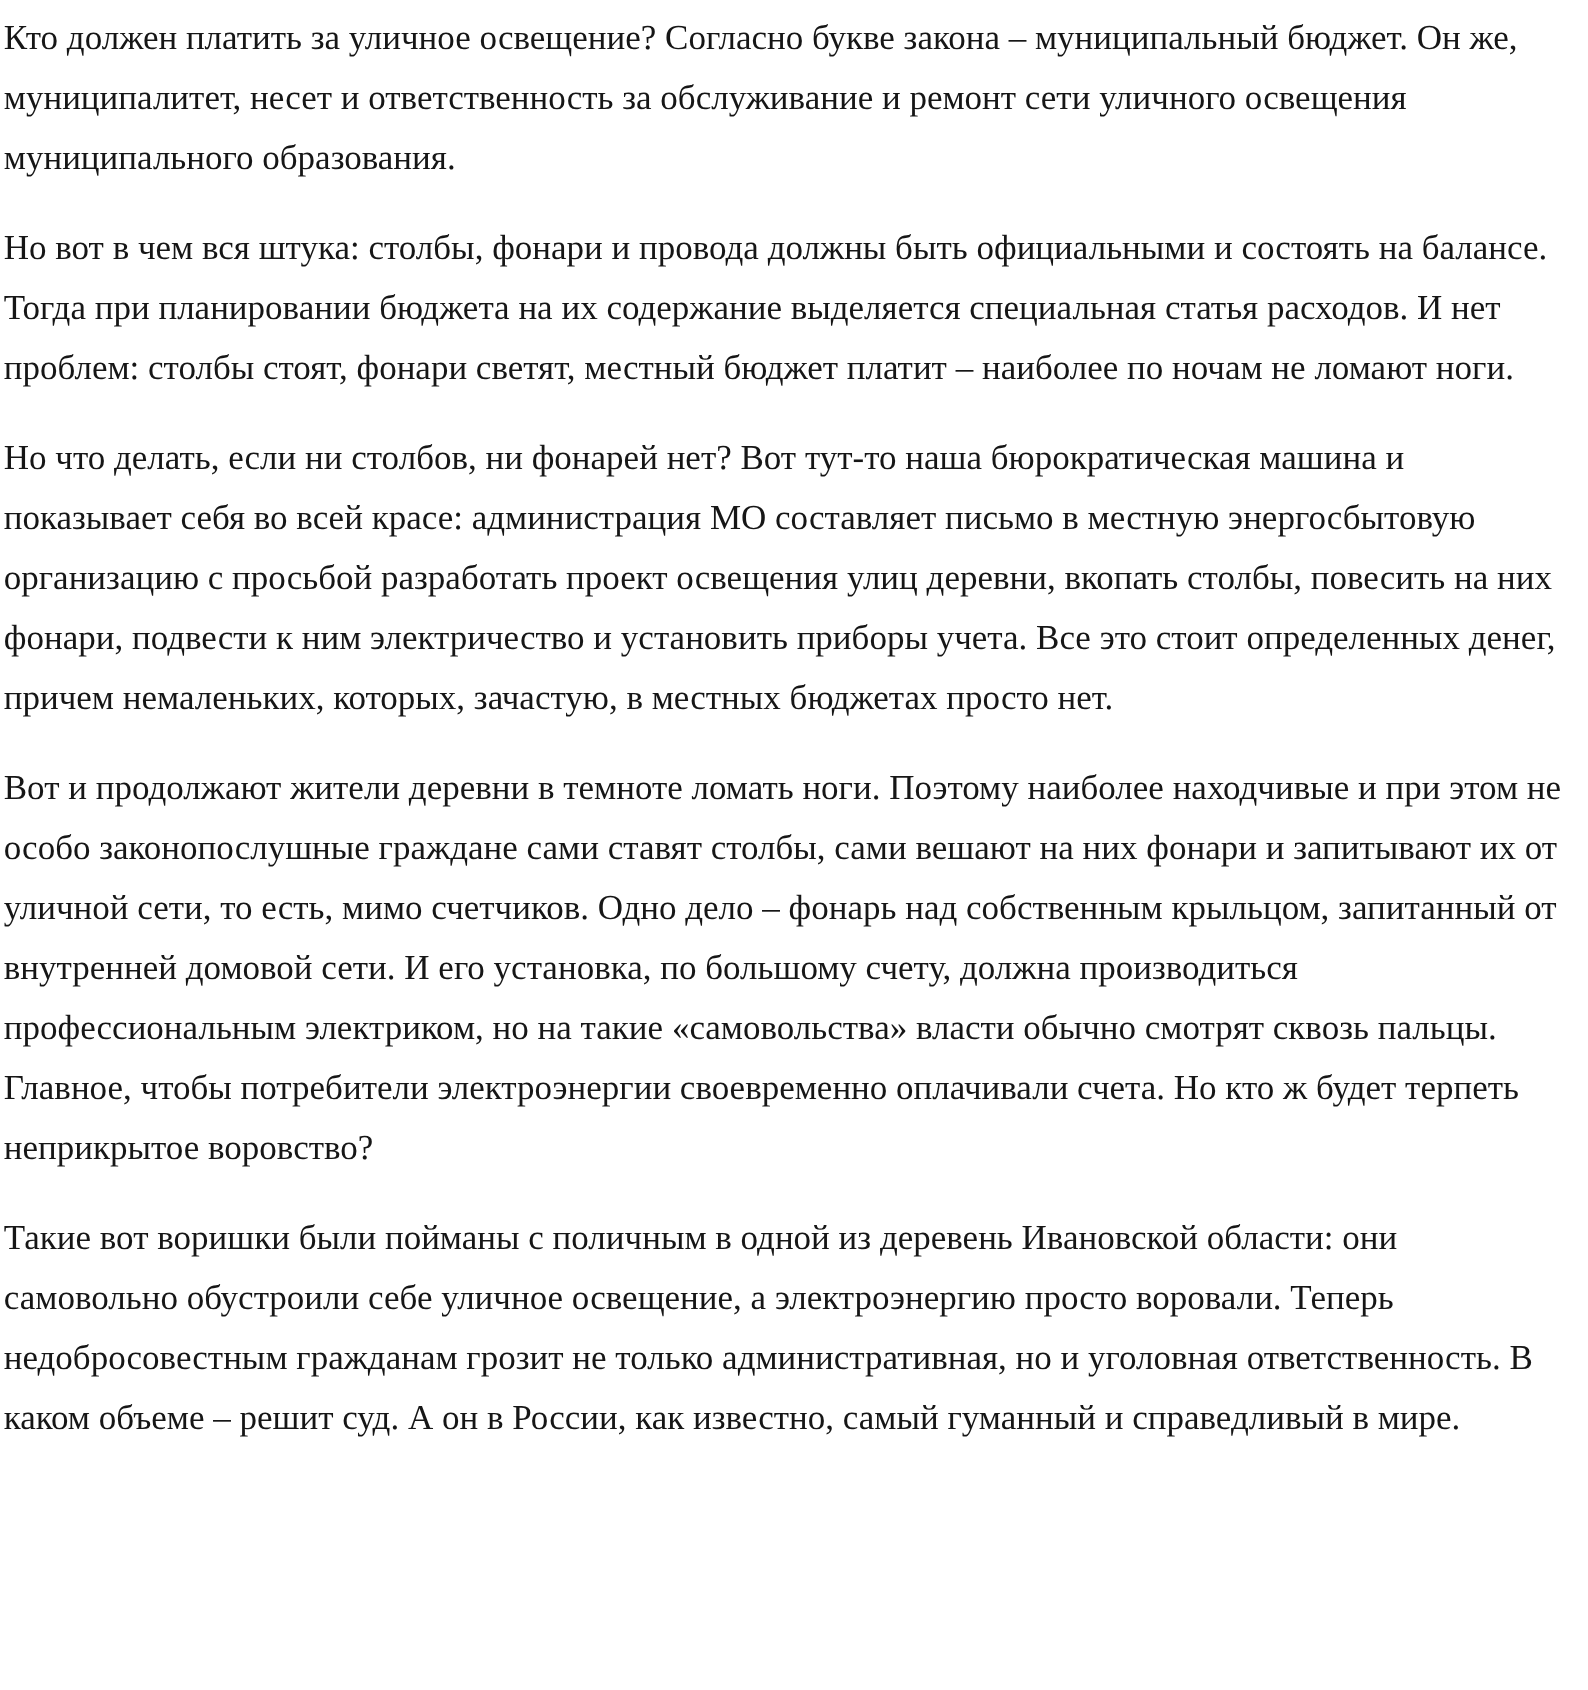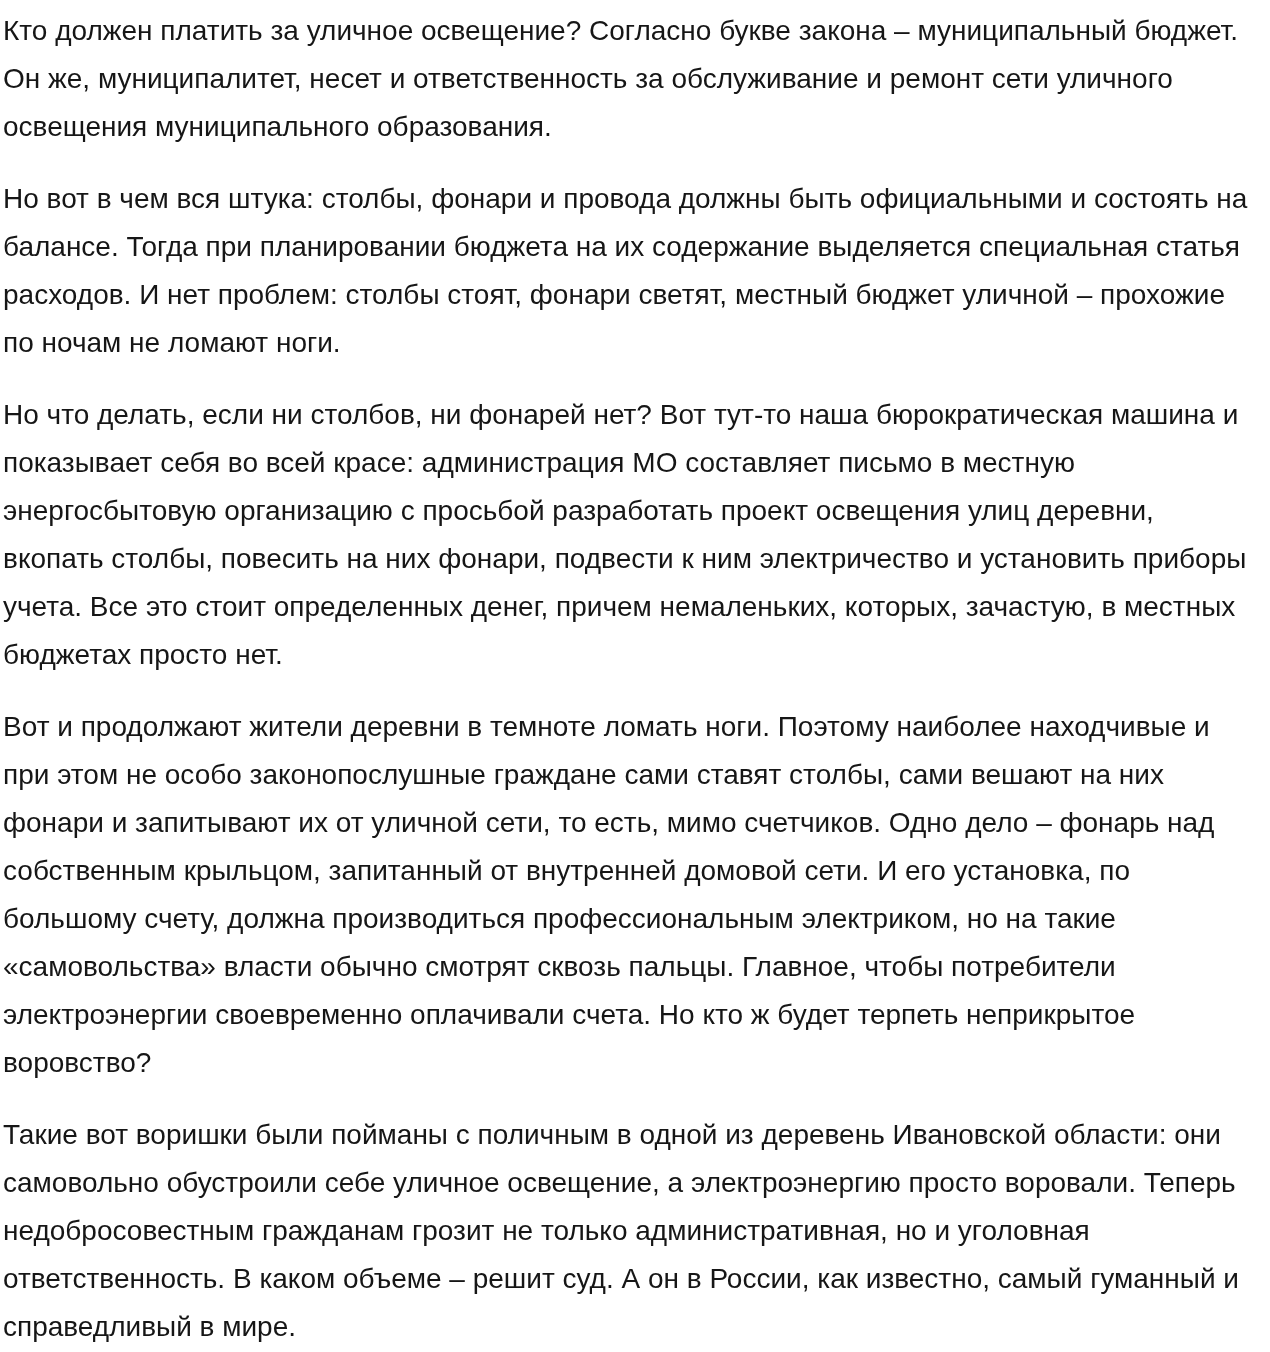--- a/index.html
+++ b/index.html
@@ -10,33 +10,33 @@
   body {
     width: 1270px;
     height: 1352px;
     overflow: hidden;
   }
   .article {
     box-sizing: border-box;
     width: 1270px;
     padding: 7px 12px 0 3px;
     color: #161616;
-    font-family: Liberation Sans, sans-serif;
+    font-family: Liberation Serif, serif;
     font-size: 28px;
     line-height: 48px;
     font-weight: 400;
   }
   .article p {
     margin: 0 0 24px 0;
     text-align: left;
     word-spacing: normal;
   }
 </style>
 </head>
 <body>
 
 <main class="article">
   <p>Кто должен платить за уличное освещение? Согласно букве закона – муниципальный бюджет. Он же, муниципалитет, несет и ответственность за обслуживание и ремонт сети уличного освещения муниципального образования.</p>
-  <p>Но вот в чем вся штука: столбы, фонари и провода должны быть официальными и состоять на балансе. Тогда при планировании бюджета на их содержание выделяется специальная статья расходов. И нет проблем: столбы стоят, фонари светят, местный бюджет уличной – прохожие по ночам не ломают ноги.</p>
+  <p>Но вот в чем вся штука: столбы, фонари и провода должны быть официальными и состоять на балансе. Тогда при планировании бюджета на их содержание выделяется специальная статья расходов. И нет проблем: столбы стоят, фонари светят, местный бюджет платит – наиболее по ночам не ломают ноги.</p>
   <p>Но что делать, если ни столбов, ни фонарей нет? Вот тут-то наша бюрократическая машина и показывает себя во всей красе: администрация МО составляет письмо в местную энергосбытовую организацию с просьбой разработать проект освещения улиц деревни, вкопать столбы, повесить на них фонари, подвести к ним электричество и установить приборы учета. Все это стоит определенных денег, причем немаленьких, которых, зачастую, в местных бюджетах просто нет.</p>
   <p>Вот и продолжают жители деревни в темноте ломать ноги. Поэтому наиболее находчивые и при этом не особо законопослушные граждане сами ставят столбы, сами вешают на них фонари и запитывают их от уличной сети, то есть, мимо счетчиков. Одно дело – фонарь над собственным крыльцом, запитанный от внутренней домовой сети. И его установка, по большому счету, должна производиться профессиональным электриком, но на такие «самовольства» власти обычно смотрят сквозь пальцы. Главное, чтобы потребители электроэнергии своевременно оплачивали счета. Но кто ж будет терпеть неприкрытое воровство?</p>
   <p>Такие вот воришки были пойманы с поличным в одной из деревень Ивановской области: они самовольно обустроили себе уличное освещение, а электроэнергию просто воровали. Теперь недобросовестным гражданам грозит не только административная, но и уголовная ответственность. В каком объеме – решит суд. А он в России, как известно, самый гуманный и справедливый в мире.</p>
 </main>
 
 </body></html>

